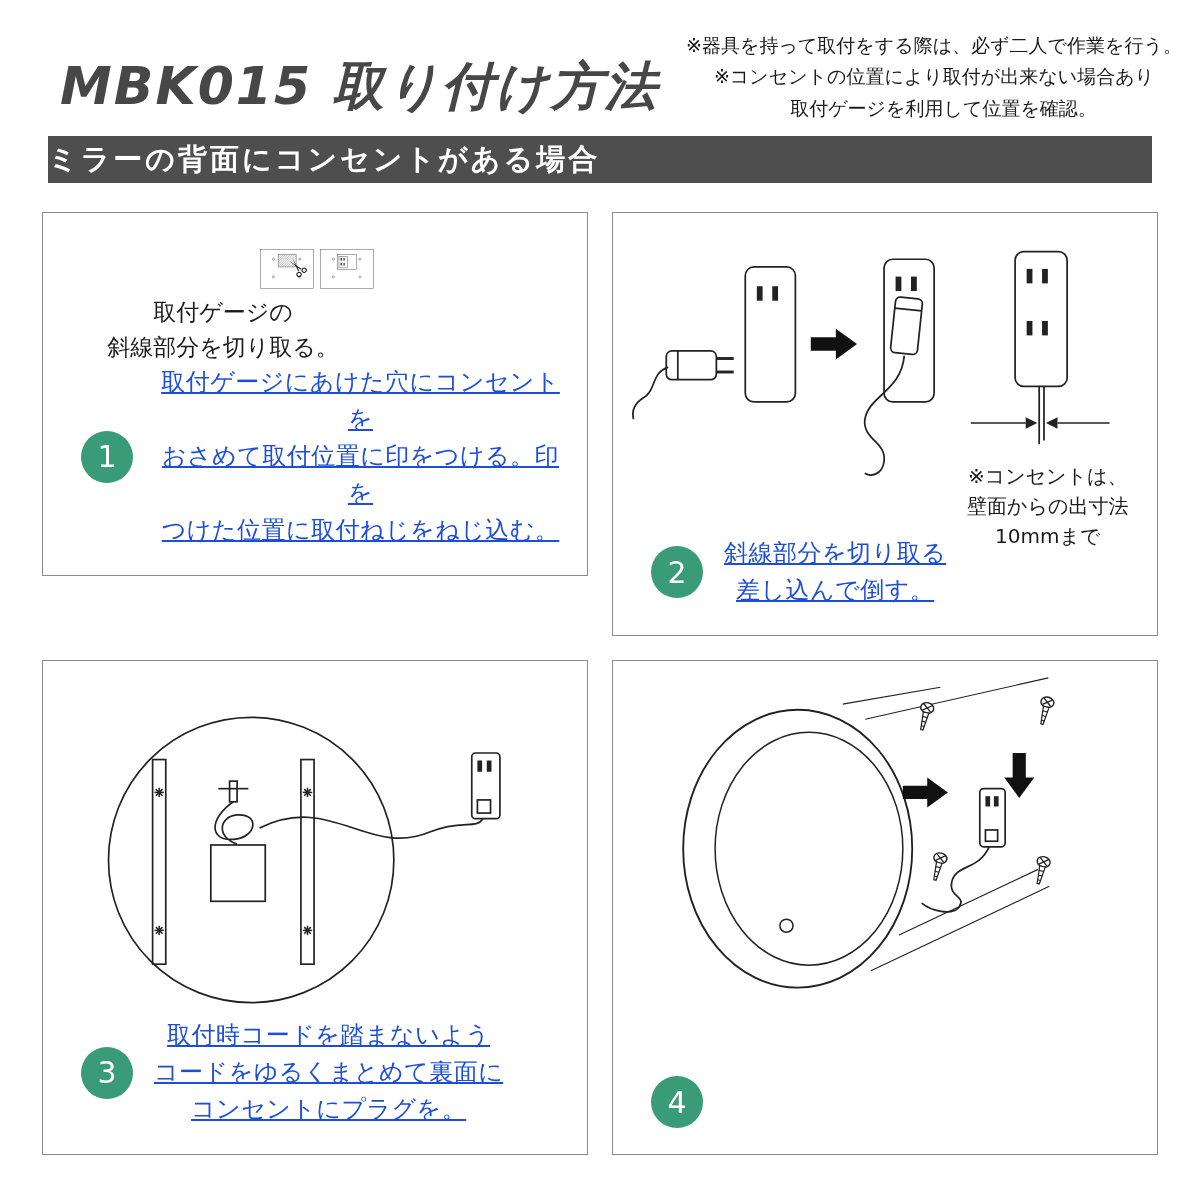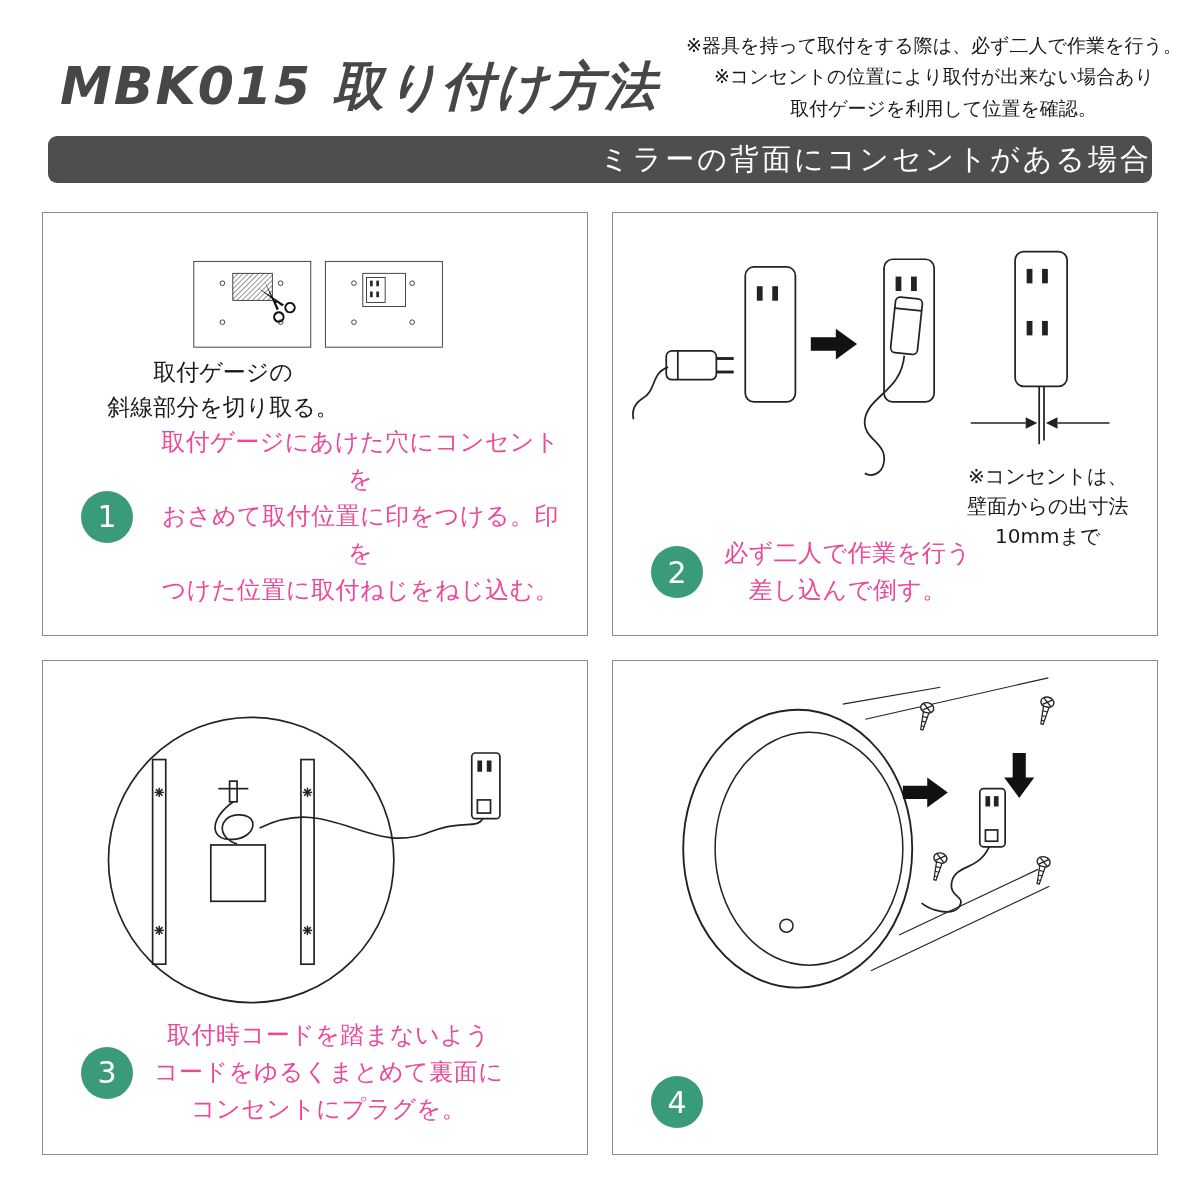--- a/index.html
+++ b/index.html
@@ -15,28 +15,28 @@
     color:var(--title-text,#474747);
     font-style:italic;
   }
   .notes{
     position:absolute;left:684px;top:30px;width:500px;
     font-size:19px;line-height:1.65;color:#1a1a1a;
   }
   .banner{
     position:absolute;left:48px;top:136px;width:1104px;height:47px;
     background:var(--banner-bg,#4e4e4e);color:#ffffff;
-    font-size:29px;font-weight:normal;letter-spacing:3px;
-    text-align:right;line-height:47px;border-radius:9px;
+    font-size:29px;font-weight:bold;letter-spacing:3px;
+    text-align:left;line-height:47px;
   }
   .panel{
     position:absolute;border:1.5px solid #8c8c8c;background:#fff;
     display:flex;flex-direction:column;box-sizing:border-box;
   }
-  .p1{left:42px;top:212px;width:546px;height:424px;}
+  .p1{left:42px;top:212px;width:546px;height:364px;}
   .p2{left:612px;top:212px;width:546px;height:424px;}
   .p3{left:42px;top:660px;width:546px;height:495px;}
   .p4{left:612px;top:660px;width:546px;height:495px;}
   .illus{position:relative;}
   .p2 .illus{height:318px;}
   .p3 .illus,.p4 .illus{height:352px;}
   .illus>svg{position:absolute;inset:0;width:100%;height:100%;}
   .gauge-svg{display:block;width:546px;height:212px;margin-top:26px;}
   .caption{
     width:300px;margin:6px 0 0 30px;text-align:center;
@@ -44,21 +44,21 @@
   }
   .step-row{
     margin-top:auto;display:flex;align-items:center;gap:21px;
     padding:0 20px 26px 38px;
   }
   .badge{
     flex:0 0 auto;width:52px;height:52px;border-radius:50%;
     background:var(--step-badge,#3a9b78);color:#fff;
     font-size:30px;display:flex;align-items:center;justify-content:center;
   }
-  .step-text{font-size:24px;line-height:1.54;letter-spacing:0.5px;color:#ec4899;}
+  .step-text{font-size:24px;line-height:1.54;letter-spacing:0.5px;color:#1d4ed8;text-decoration:underline;}
   .note2{
     position:absolute;left:354px;top:248px;
     font-size:20px;line-height:1.5;color:#1a1a1a;
   }
   .hidden-defs{position:absolute;width:0;height:0;}
 </style>
 </head>
 <body>
 
 <svg class="hidden-defs" aria-hidden="true">
@@ -170,21 +170,21 @@
         </g>
         <polygon points="431,218 419,212 419,224" fill="#222"></polygon>
         <polygon points="440,218 452,212 452,224" fill="#222"></polygon>
       </svg>
       <div class="note2 ml">※コンセントは、
 壁面からの出寸法
 10mmまで</div>
     </div>
     <div class="step-row">
       <div class="badge">2</div>
-      <div class="step-text ml">必ず二人で作業を行う
+      <div class="step-text ml">斜線部分を切り取る
 差し込んで倒す。</div>
     </div>
   </section>
 
   <section class="panel p3">
     <div class="illus">
       <svg viewBox="0 0 546 375">
         <g fill="none" stroke="#222" stroke-width="1.8">
           <circle cx="205" cy="212" r="152"></circle>
           <rect x="100" y="105" width="14" height="218"></rect>

